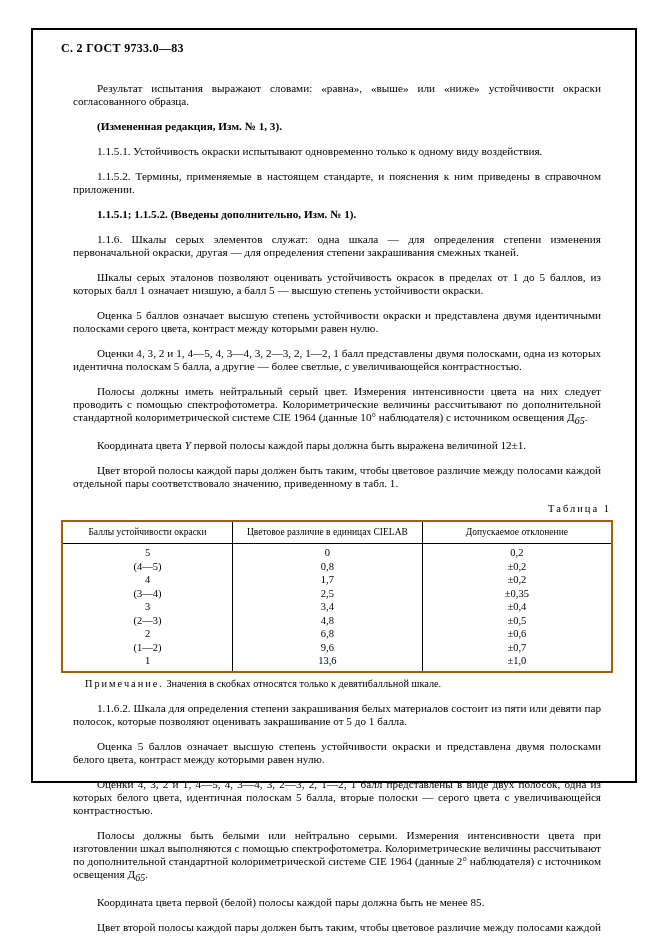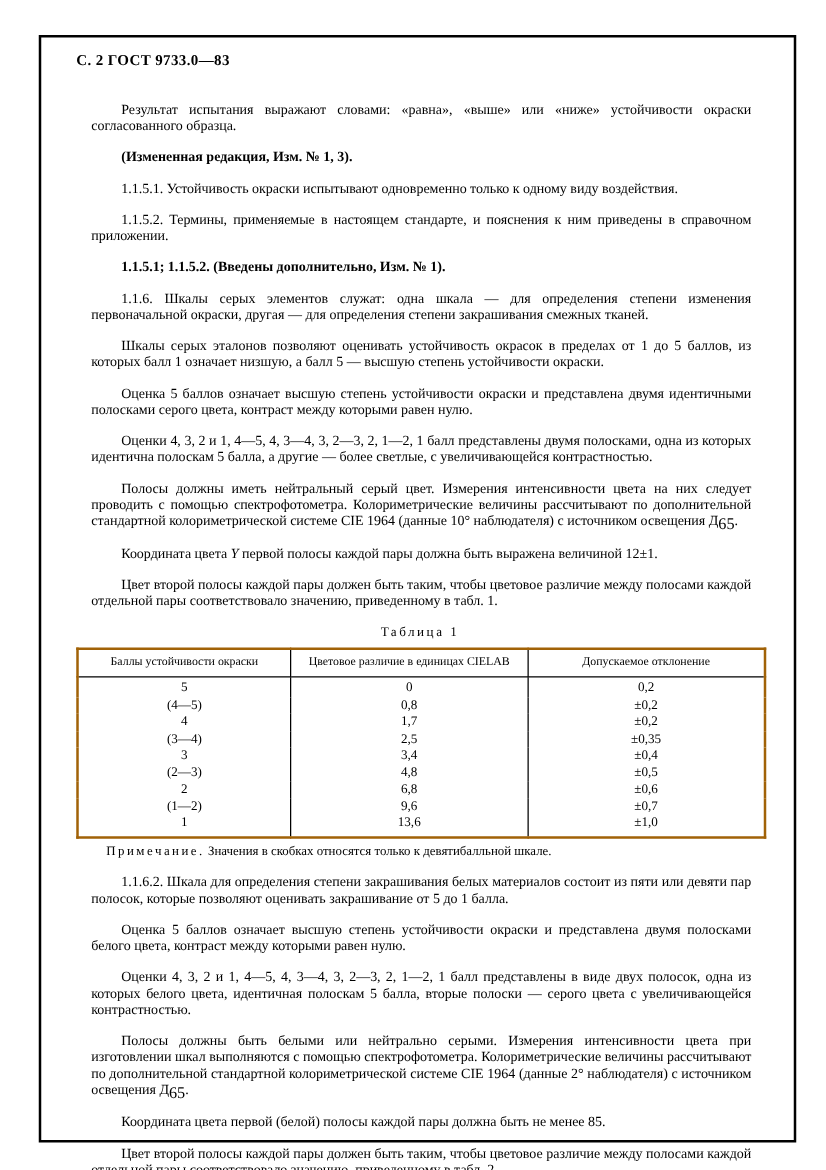--- a/index.html
+++ b/index.html
@@ -2,37 +2,37 @@
 <html><head>
 <meta charset="utf-8">
 <style>
   html, body { margin:0; padding:0; }
   body {
     width:661px; height:936px; position:relative;
     background:#ffffff; color:#000;
     font-family:"Liberation Serif", serif;
   }
   .frame {
-    position:absolute; left:31px; top:28px; width:606px; height:886px;
+    position:absolute; left:31px; top:28px; width:606px; height:755px;
     border:2px solid #000; box-sizing:border-box;
   }
   .page-header {
     position:absolute; left:28px; top:11px;
     font-weight:bold; font-size:12px; letter-spacing:0.3px;
   }
   .content {
     position:absolute; left:28px; top:40px; width:552px;
     font-size:11.2px; line-height:13px; text-align:justify;
   }
   p { margin:12px; }
   .indent { text-indent:24px; }
   .bold { font-weight:bold; }
-  sub { font-size:13px; }
+  sub { font-size:10px;font-style:italic; }
   .tbl-label {
-    text-align:center; font-size:10.5px; margin:9px 2px 5px 0; text-indent:0;
+    text-align:right; font-size:10.5px; margin:9px 2px 5px 0; text-indent:0;
   }
   .tbl-label span { letter-spacing:2px; }
   table {
     width:100%; border-collapse:collapse; border:2px solid #a16207;
     margin:0 0 5px 0;
   }
   th {
     border:1px solid #000; font-weight:normal; font-size:9.5px;
     line-height:11px; text-align:center; vertical-align:middle;
     padding:5px 6px;

